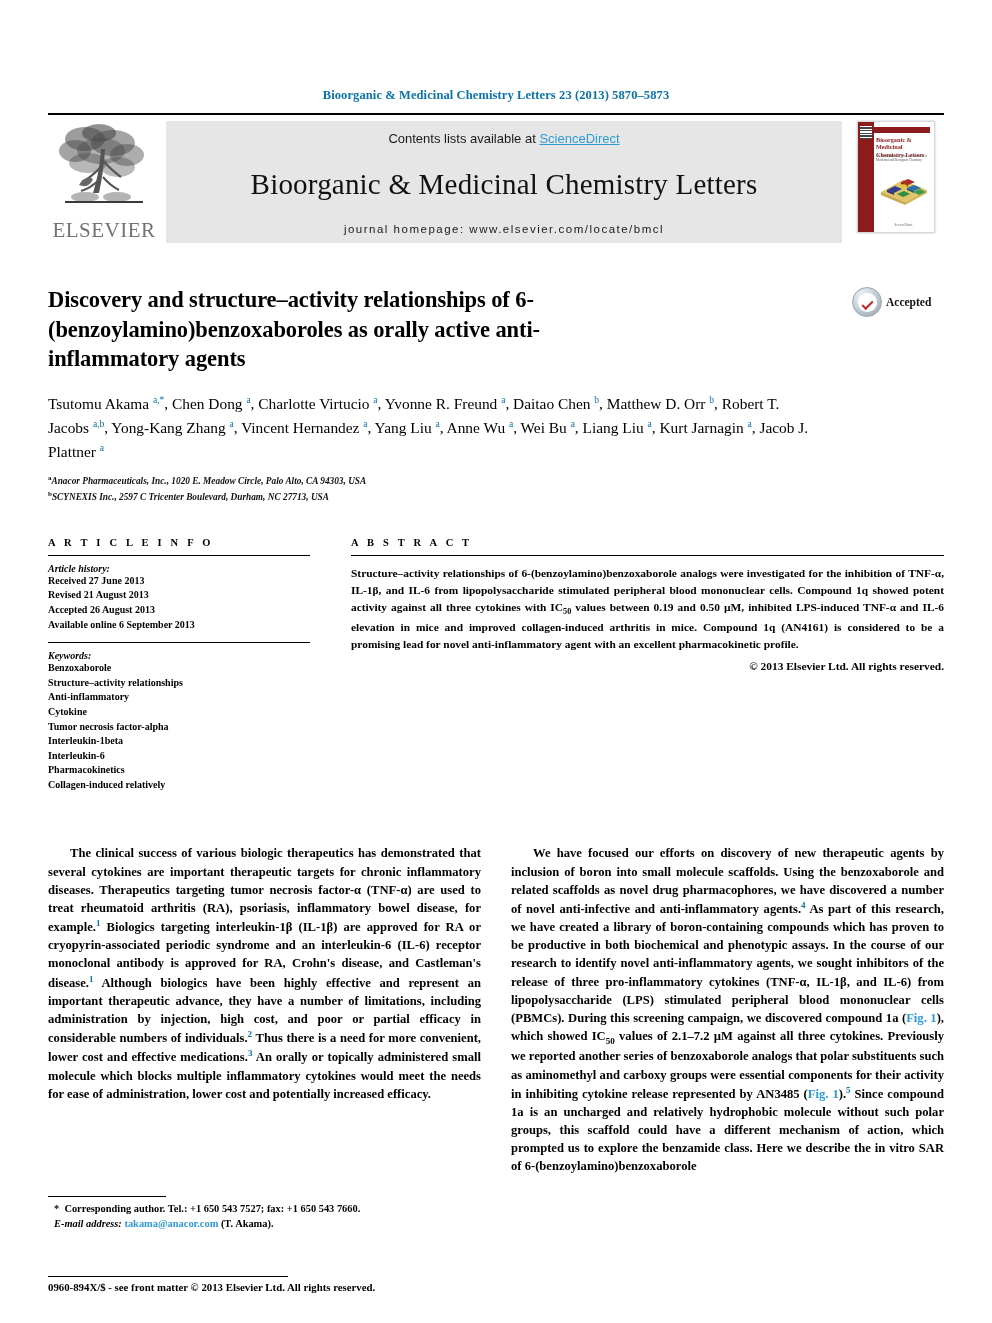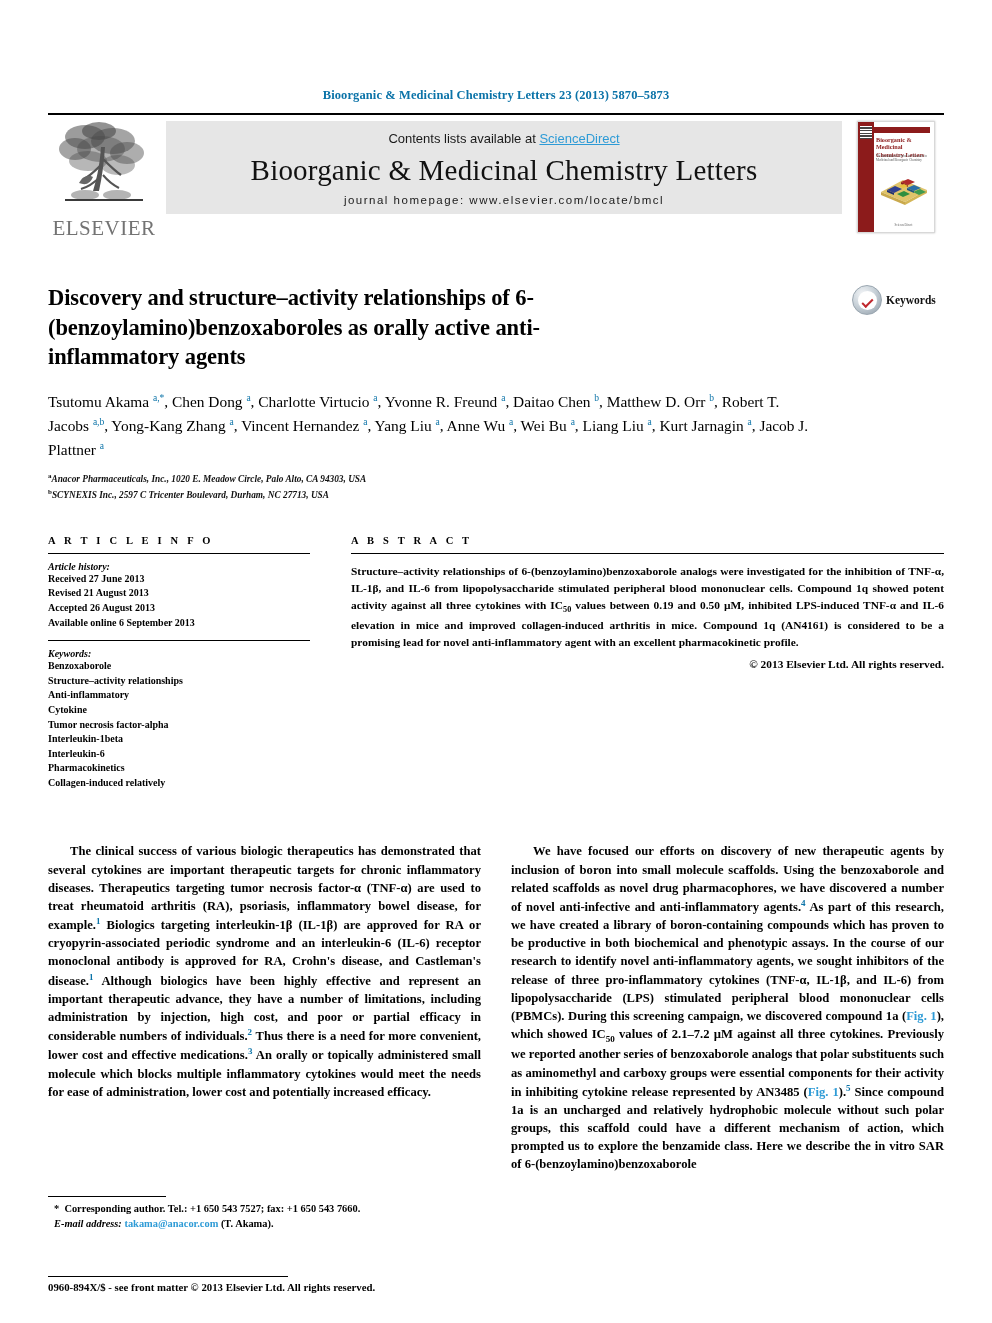--- a/index.html
+++ b/index.html
@@ -55,21 +55,21 @@
   .banner {
     flex: 1 1 auto;
     background: #e6e6e6;
     margin-left: 6px;
     margin-right: 6px;
     padding: 10px 0 8px 0;
     text-align: center;
     display: flex;
     flex-direction: column;
     justify-content: space-between;
-    height: 93px;
+    height: 122px;
   }
   .banner-contents {
     font-family: "Liberation Sans", sans-serif;
     font-size: 13px;
     color: #1a1a1a;
   }
   .sd-link { color: #2e9bd6; }
   .banner-title {
     font-family: "Liberation Serif", serif;
     font-size: 29px;
@@ -330,21 +330,21 @@
 </div>
 
 <div class="title-block">
   <div class="art-title">Discovery and structure–activity relationships of 6-(benzoylamino)benzoxaboroles as orally active anti-inflammatory agents</div>
   <div class="crossmark">
     <div class="cm-badge">
       <div class="cm-circle">
         <div class="cm-inner"></div>
       </div>
       <div>
-        <div class="cm-text">Keywords</div>
+        <div class="cm-text">Accepted</div>
       </div>
     </div>
   </div>
 </div>
 
 <div class="authors">Tsutomu Akama <sup class="aff-mark">a,*</sup>, Chen Dong <sup class="aff-mark">a</sup>, Charlotte Virtucio <sup class="aff-mark">a</sup>, Yvonne R. Freund <sup class="aff-mark">a</sup>, Daitao Chen <sup class="aff-mark">b</sup>, Matthew D. Orr <sup class="aff-mark">b</sup>, Robert T. Jacobs <sup class="aff-mark">a,b</sup>, Yong-Kang Zhang <sup class="aff-mark">a</sup>, Vincent Hernandez <sup class="aff-mark">a</sup>, Yang Liu <sup class="aff-mark">a</sup>, Anne Wu <sup class="aff-mark">a</sup>, Wei Bu <sup class="aff-mark">a</sup>, Liang Liu <sup class="aff-mark">a</sup>, Kurt Jarnagin <sup class="aff-mark">a</sup>, Jacob J. Plattner <sup class="aff-mark">a</sup></div>
 
 <div class="affiliations">
   <div>
     <span class="sup">a</span><span>Anacor Pharmaceuticals, Inc., 1020 E. Meadow Circle, Palo Alto, CA 94303, USA</span>

